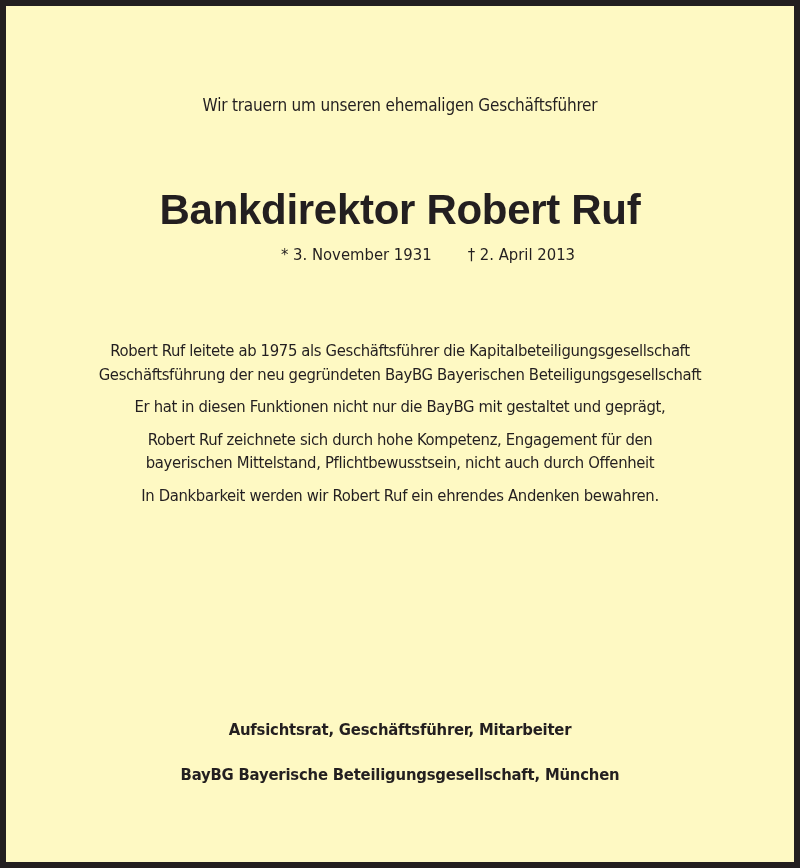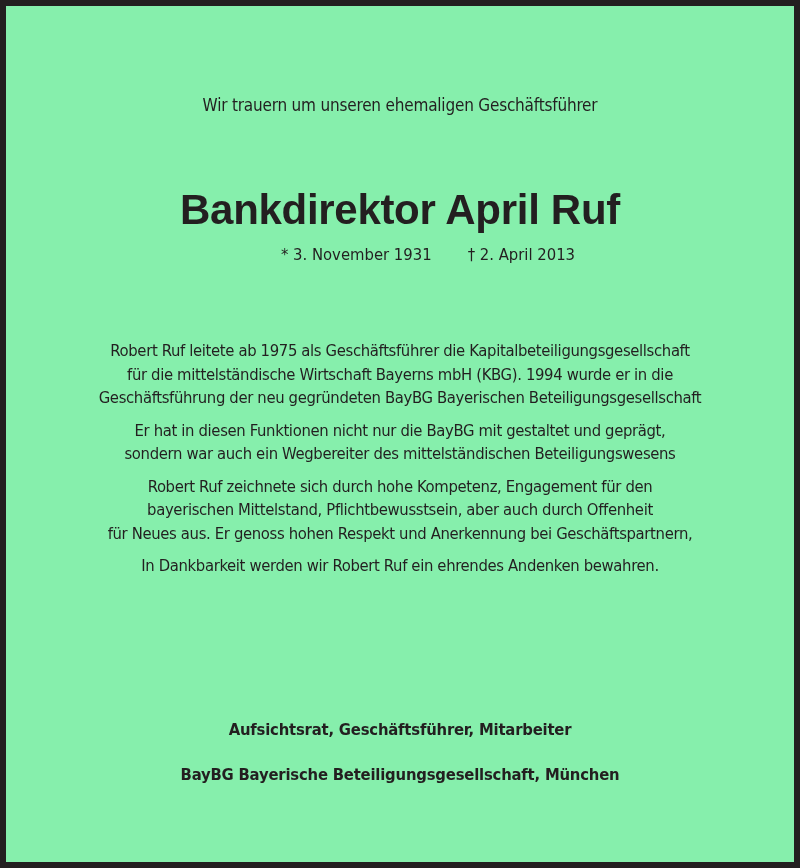--- a/index.html
+++ b/index.html
@@ -12,21 +12,21 @@
       height: 868px;
       overflow: hidden;
     }
     .frame {
       position: absolute;
       left: 0; top: 0;
       width: 800px;
       height: 868px;
       box-sizing: border-box;
       border: 6px solid #231f20;
-      background: #86efac;
+      background: #fef9c3;
       color: #231f20;
       font-family: "DejaVu Sans Condensed", "Liberation Sans Narrow", "Liberation Sans", sans-serif;
     }
     .line {
       position: absolute;
       left: 0;
       width: 788px;
       text-align: center;
       white-space: nowrap;
     }
@@ -81,41 +81,38 @@
       letter-spacing: -0.2px;
     }
   </style>
 </head>
 <body>
 
 <div class="frame">
 
   <div class="line intro">Wir trauern um unseren ehemaligen Geschäftsführer</div>
 
-  <div class="line title">Bankdirektor April Ruf</div>
+  <div class="line title">Bankdirektor Robert Ruf</div>
 
   <div class="line dates">
     <span>* 3. November 1931</span>
     <span>† 2. April 2013</span>
   </div>
 
   <div class="body-block">
     <p class="para">
       <span>Robert Ruf leitete ab 1975 als Geschäftsführer die Kapitalbeteiligungsgesellschaft</span>
-      <span>für die mittelständische Wirtschaft Bayerns mbH (KBG). 1994 wurde er in die</span>
       <span>Geschäftsführung der neu gegründeten BayBG Bayerischen Beteiligungsgesellschaft</span>
     </p>
     <p class="para">
       <span>Er hat in diesen Funktionen nicht nur die BayBG mit gestaltet und geprägt,</span>
-      <span>sondern war auch ein Wegbereiter des mittelständischen Beteiligungswesens</span>
     </p>
     <p class="para">
       <span>Robert Ruf zeichnete sich durch hohe Kompetenz, Engagement für den</span>
-      <span>bayerischen Mittelstand, Pflichtbewusstsein, aber auch durch Offenheit</span>
-      <span>für Neues aus. Er genoss hohen Respekt und Anerkennung bei Geschäftspartnern,</span>
+      <span>bayerischen Mittelstand, Pflichtbewusstsein, nicht auch durch Offenheit</span>
     </p>
     <p class="para">
       <span>In Dankbarkeit werden wir Robert Ruf ein ehrendes Andenken bewahren.</span>
     </p>
   </div>
 
   <div class="line sig1">Aufsichtsrat, Geschäftsführer, Mitarbeiter</div>
   <div class="line sig2">BayBG Bayerische Beteiligungsgesellschaft, München</div>
 
 </div>

